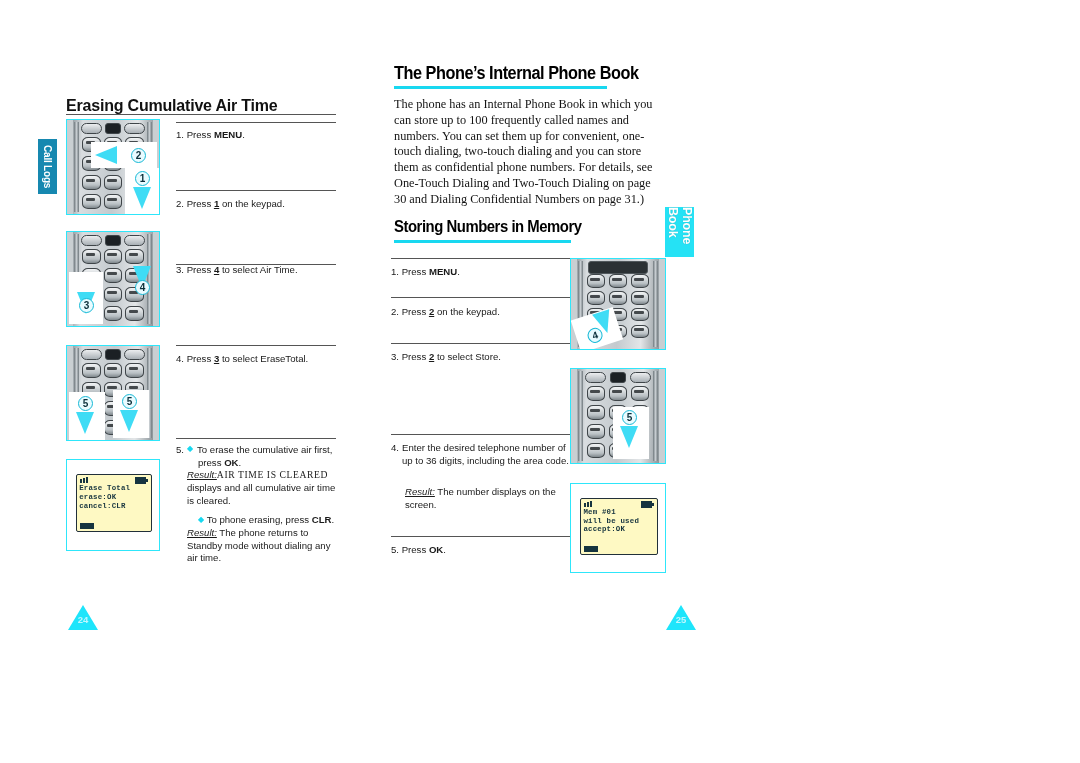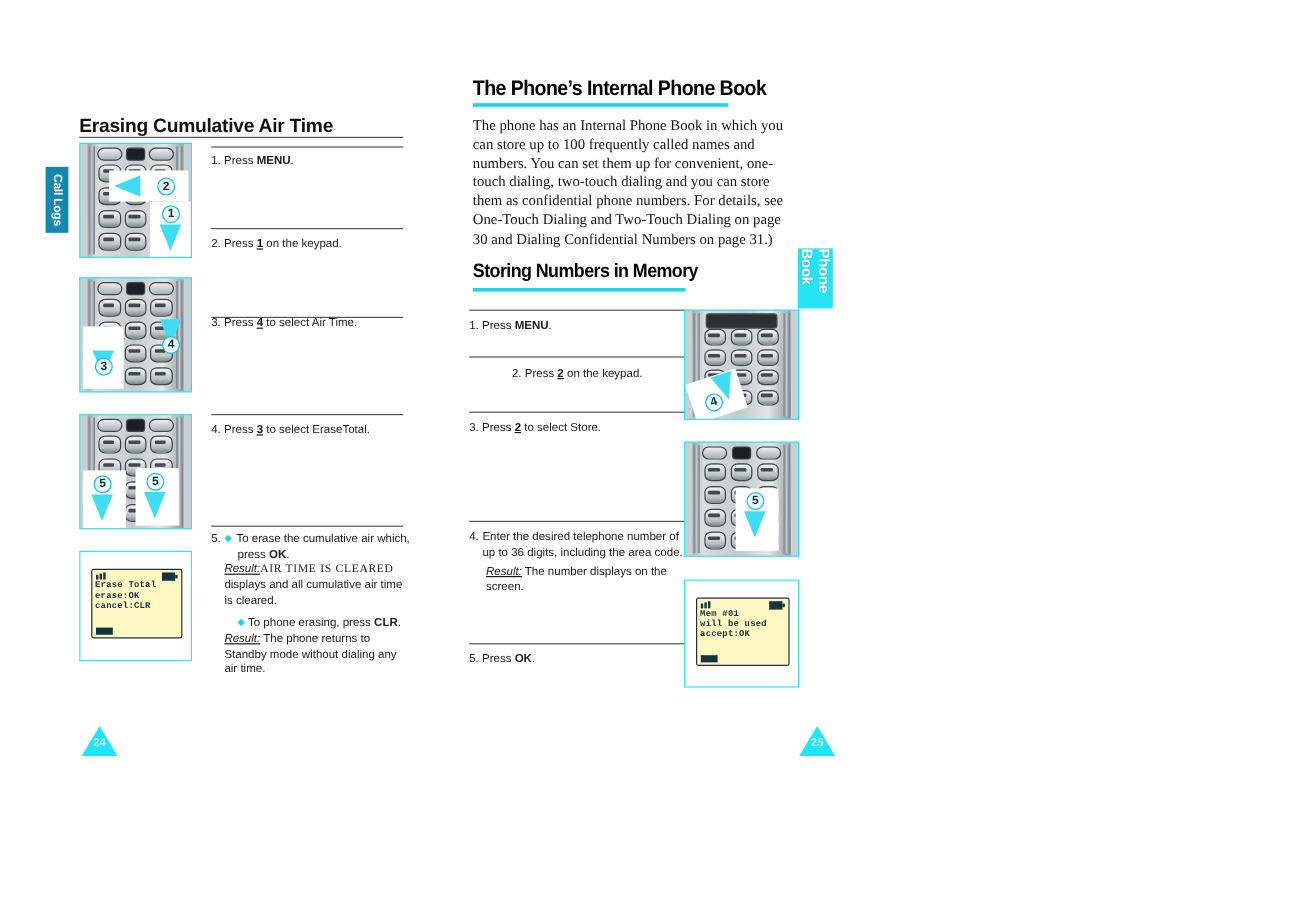--- a/index.html
+++ b/index.html
@@ -467,21 +467,21 @@
     <span>Press </span><b style="text-decoration:underline">3</b><span> to select EraseTotal.</span>
   </div>
 
   <div style="position:absolute;left:176px;top:438px;width:160px;">
     <div class="rule-thin"></div>
   </div>
   <div class="step" style="position:absolute;left:176px;top:444px;width:166px;">
     <div style="display:flex;">
       <span style="width:11px;flex:none;">5.</span>
       <span style="flex:none;width:10px;" class="bullet">◆</span>
-      <span>To erase the cumulative air which,</span>
+      <span>To erase the cumulative air first,</span>
     </div>
     <div style="padding-left:22px;">
       <span>press </span><b>OK</b><span>.</span>
     </div>
     <div style="padding-left:11px;">
       <span class="res-label">Result:</span><span class="mono">AIR TIME IS CLEARED</span><span> displays and all cumulative air time is cleared.</span>
     </div>
     <div style="padding-left:22px;margin-top:7px;">
       <span class="bullet">◆</span>
       <span>To phone erasing, press </span><b>CLR</b><span>.</span>
@@ -515,21 +515,21 @@
     <div class="rule-thin"></div>
   </div>
   <div class="step" style="position:absolute;left:391px;top:266px;width:180px;">
     <span>1.</span>
     <span>Press </span><b>MENU</b><span>.</span>
   </div>
 
   <div style="position:absolute;left:391px;top:297px;width:180px;">
     <div class="rule-thin"></div>
   </div>
-  <div class="step" style="position:absolute;left:391px;top:306px;width:180px;text-align:center;">
+  <div class="step" style="position:absolute;left:391px;top:306px;width:180px;">
     <span>2.</span>
     <span>Press </span><b style="text-decoration:underline">2</b><span> on the keypad.</span>
   </div>
 
   <div style="position:absolute;left:391px;top:343px;width:180px;">
     <div class="rule-thin"></div>
   </div>
   <div class="step" style="position:absolute;left:391px;top:351px;width:180px;">
     <div>
       <span>3.</span>
@@ -538,21 +538,21 @@
   </div>
 
   <div style="position:absolute;left:391px;top:434px;width:180px;">
     <div class="rule-thin"></div>
   </div>
   <div class="step" style="position:absolute;left:391px;top:442px;width:180px;">
     <div style="display:flex;">
       <span style="flex:none;width:11px;">4.</span>
       <span>Enter the desired telephone number of up to 36 digits, including the area code.</span>
     </div>
-    <div style="padding-left:14px;margin-top:4px;">
+    <div style="padding-left:14px;margin-top:19px;">
       <span class="res-label">Result:</span><span> The number displays on the screen.</span>
     </div>
   </div>
 
   <div style="position:absolute;left:391px;top:536px;width:180px;">
     <div class="rule-thin"></div>
   </div>
   <div class="step" style="position:absolute;left:391px;top:544px;width:180px;">
     <div>
       <span>5.</span>

